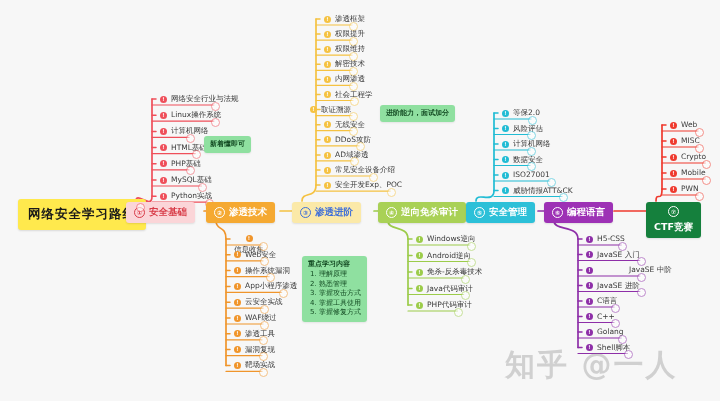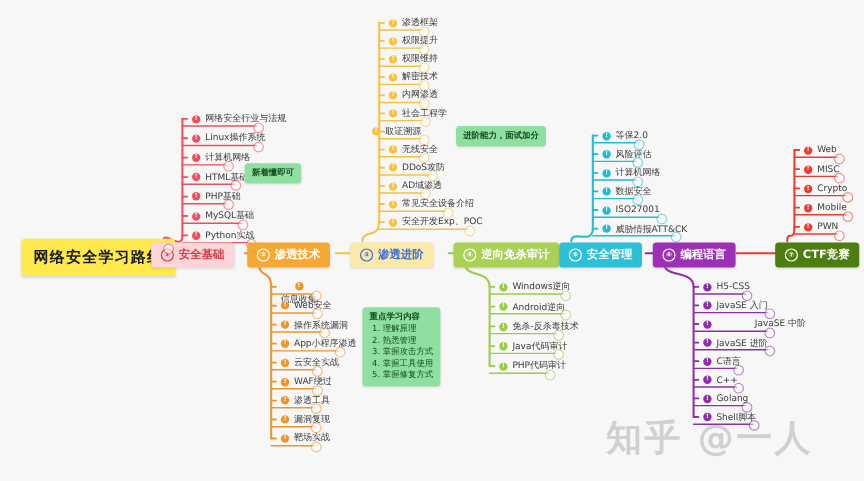--- a/index.html
+++ b/index.html
@@ -494,21 +494,21 @@
       <div class="leaf" style="left: 584px; top: 327px;">
         <span class="dot" style="background: rgb(142, 47, 168);">!</span>
         <span class="txt">Golang</span>
       </div>
       <div class="bub" style="left: 618.2px; top: 334.5px; border: 1px solid rgb(142, 47, 168); opacity: 0.55;"></div>
       <div class="leaf" style="left: 584px; top: 342.5px;">
         <span class="dot" style="background: rgb(142, 47, 168);">!</span>
         <span class="txt">Shell脚本</span>
       </div>
       <div class="bub" style="left: 624.4px; top: 350px; border: 1px solid rgb(142, 47, 168); opacity: 0.55;"></div>
-      <div class="trunk" style="left: 646px; top: 202px; background: #4d7c0f; color: rgb(255, 255, 255);">
+      <div class="trunk" style="left: 646px; top: 202px; background: #15803d; color: rgb(255, 255, 255); flex-direction: column;">
         <span class="num">⑦</span>
         <span>CTF竞赛</span>
       </div>
       <div class="leaf" style="left: 668px; top: 120px;">
         <span class="dot" style="background: rgb(239, 58, 46);">!</span>
         <span class="txt">Web</span>
       </div>
       <div class="bub" style="left: 695px; top: 127.5px; border: 1px solid rgb(239, 58, 46); opacity: 0.55;"></div>
       <div class="leaf" style="left: 668px; top: 136px;">
         <span class="dot" style="background: rgb(239, 58, 46);">!</span>

